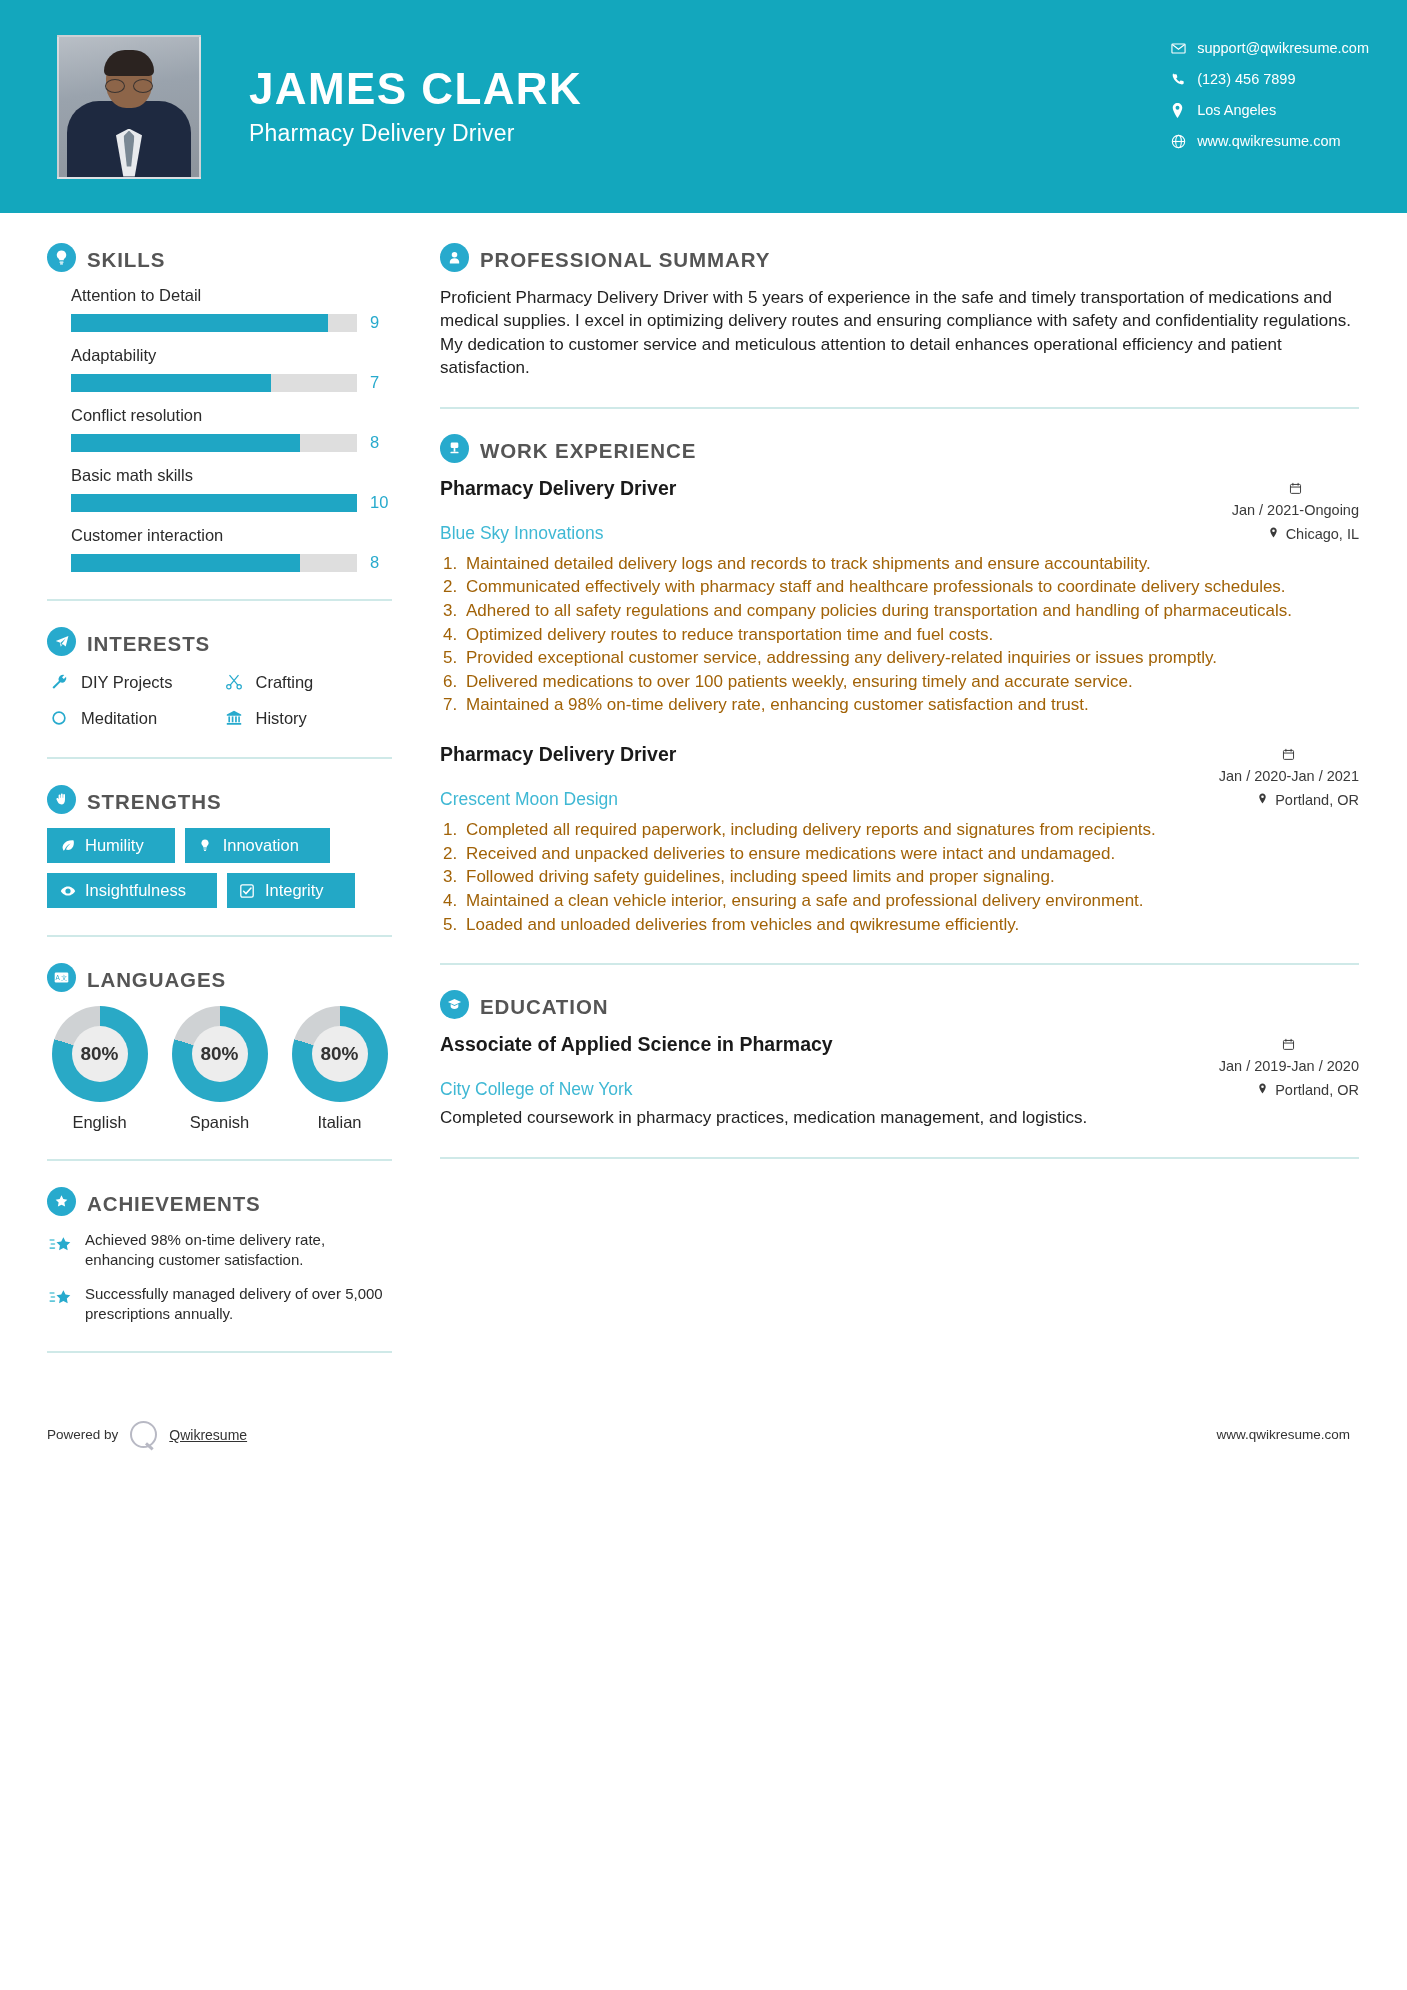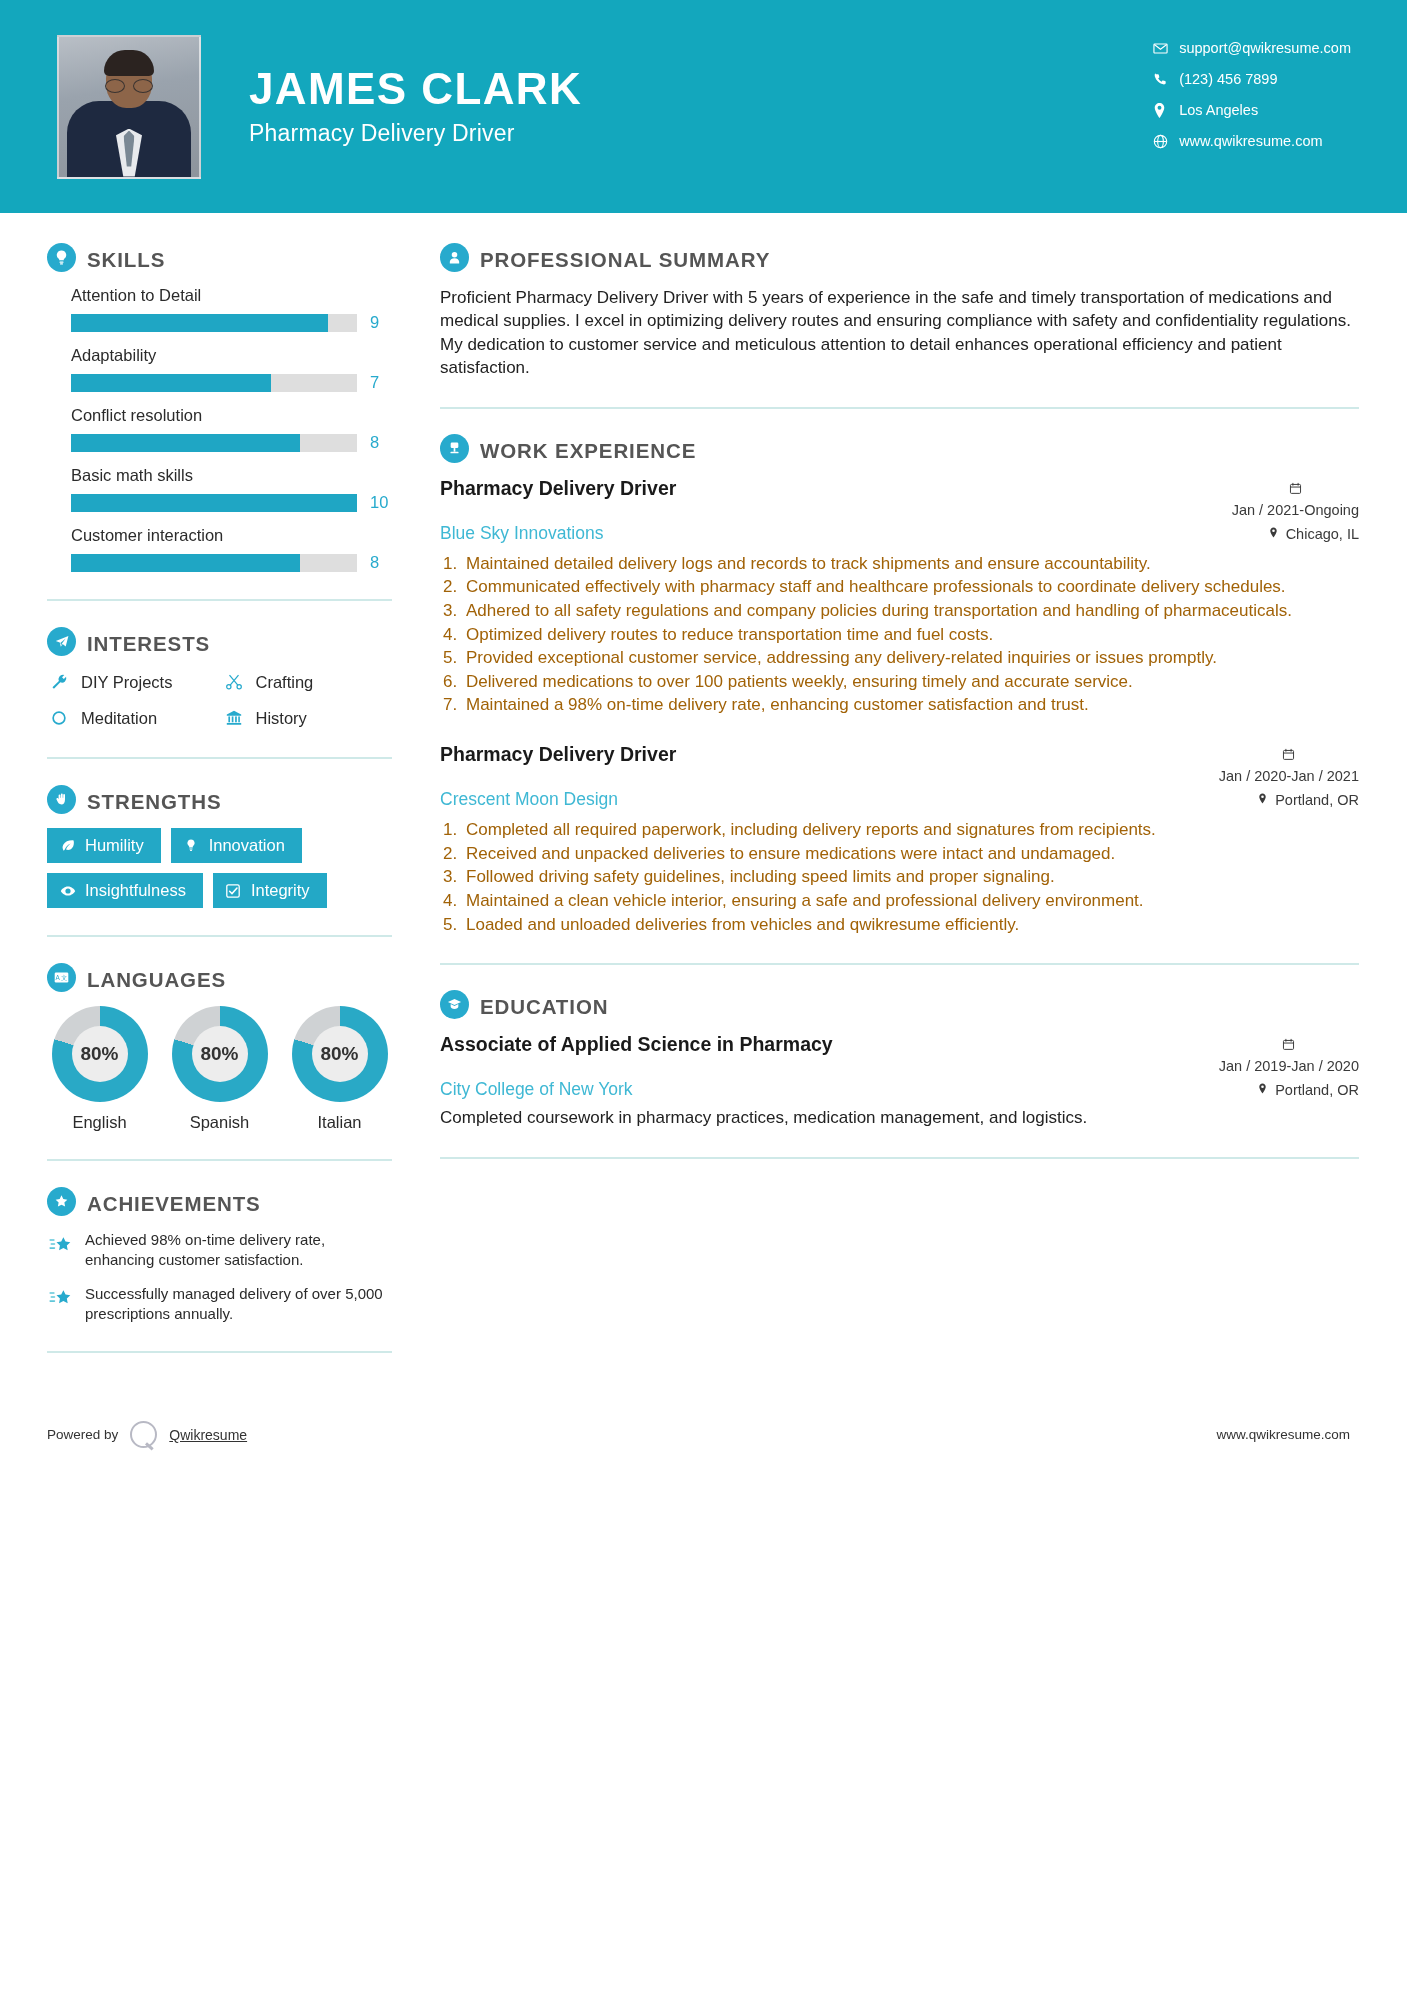--- a/index.html
+++ b/index.html
@@ -83,21 +83,21 @@
   .header-role {
     color: #ffffff;
     font-size: 23px;
     font-weight: 400;
     margin-top: 8px;
     letter-spacing: 0.2px;
   }
 
   .header-contact {
     position: absolute;
-    right: 56px;
+    right: 38px;
     top: 40px;
     display: flex;
     flex-direction: column;
     gap: 15px;
   }
   .contact-row {
     display: flex;
     align-items: center;
     color: #ffffff;
     font-size: 14.5px;
@@ -207,21 +207,21 @@
 
   
   .strength-grid {
     display: flex;
     flex-wrap: wrap;
     gap: 10px;
   }
   .strength-badge {
     background: #23A8C6;
     color: #ffffff;
-    padding: 8px 17px 8px 12px;
+    padding: 8px 31px 8px 12px;
     font-size: 16.5px;
     display: flex;
     align-items: center;
     gap: 9px;
   }
   .strength-badge .sb-ico {
     width: 17px; height: 17px;
     display: flex; align-items: center; justify-content: center;
     color: #ffffff; flex: none;
   }

